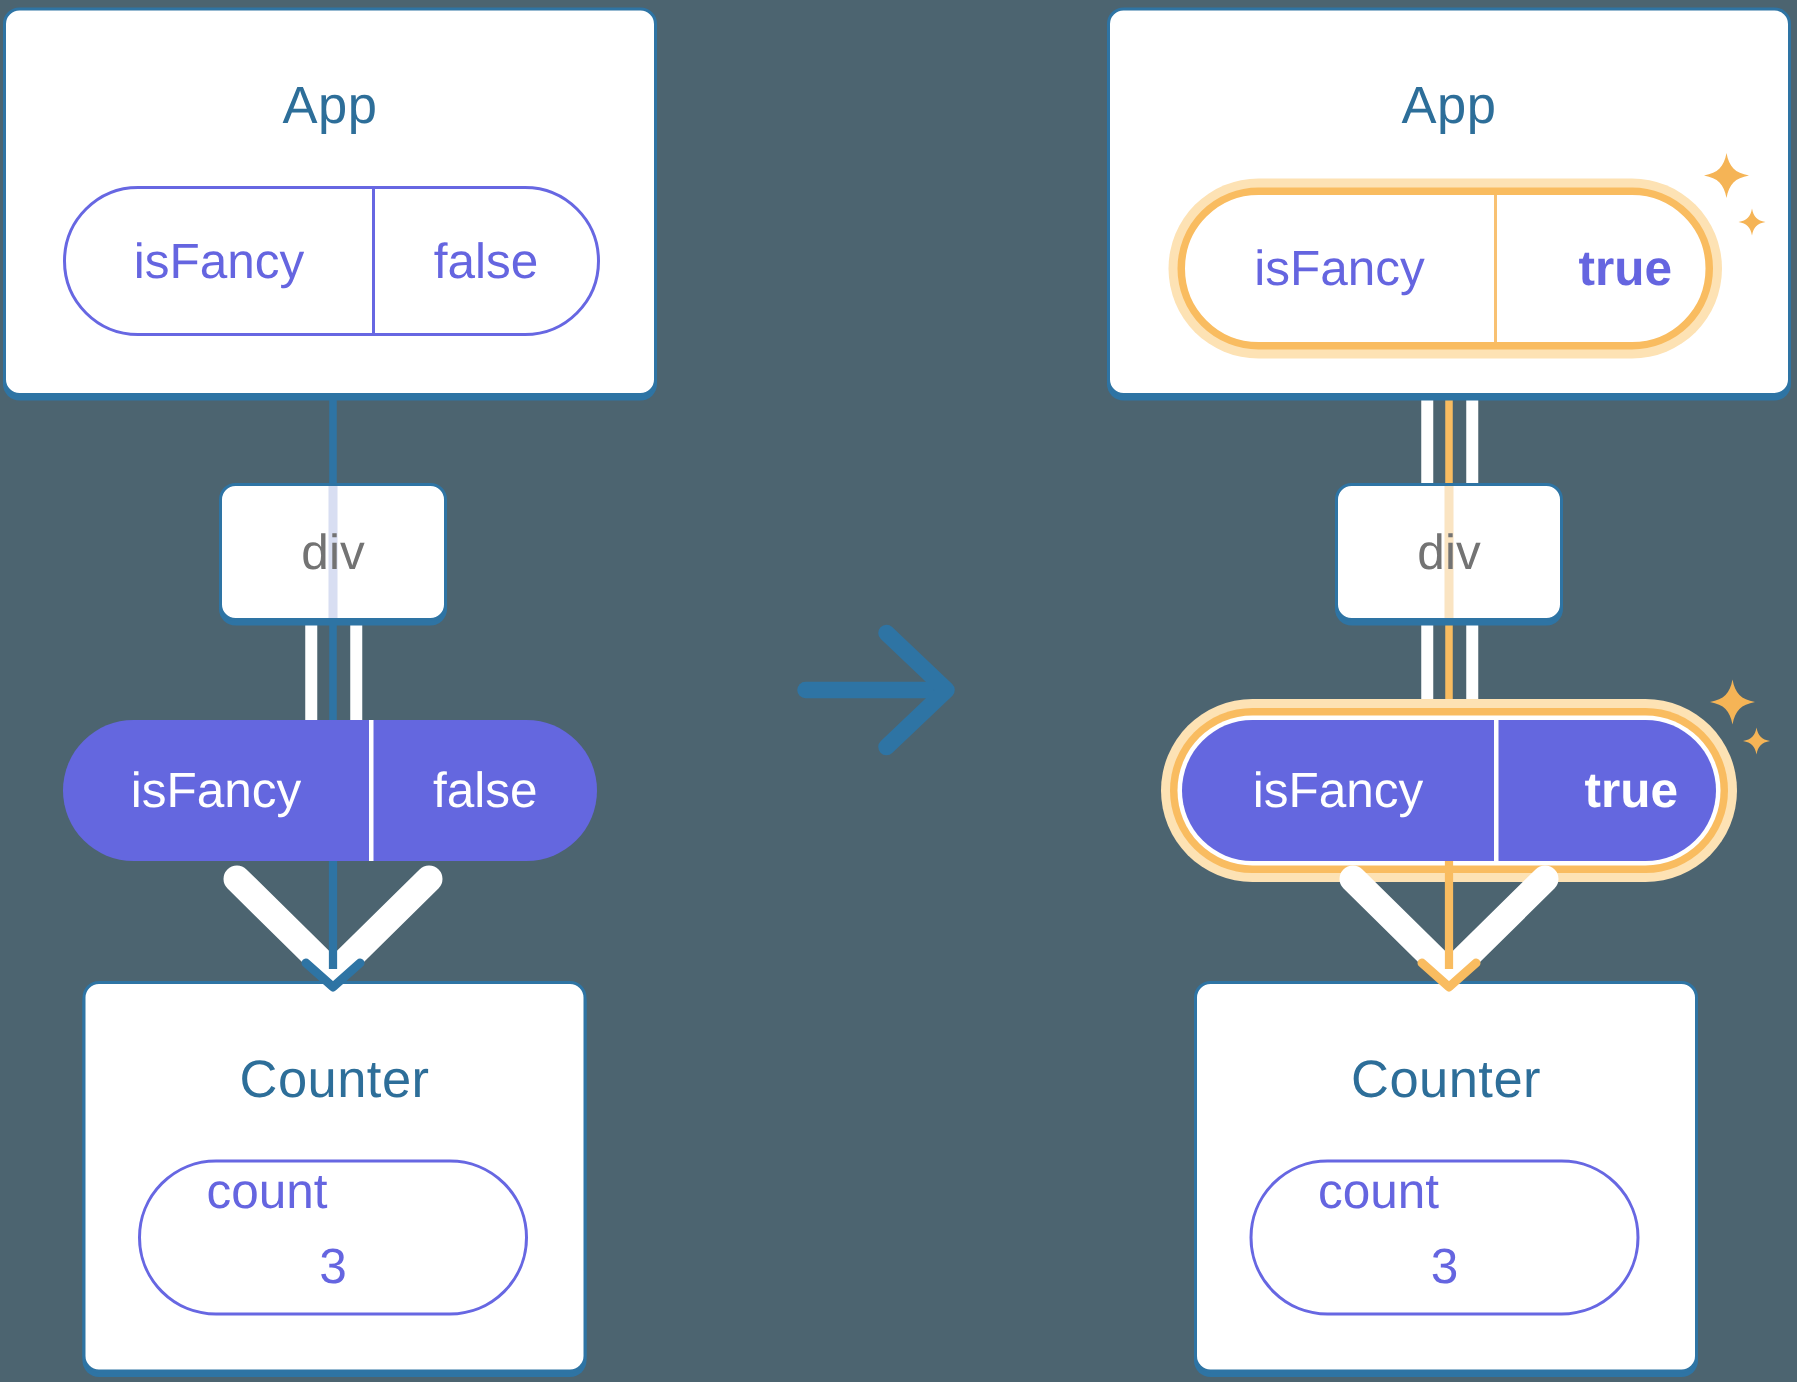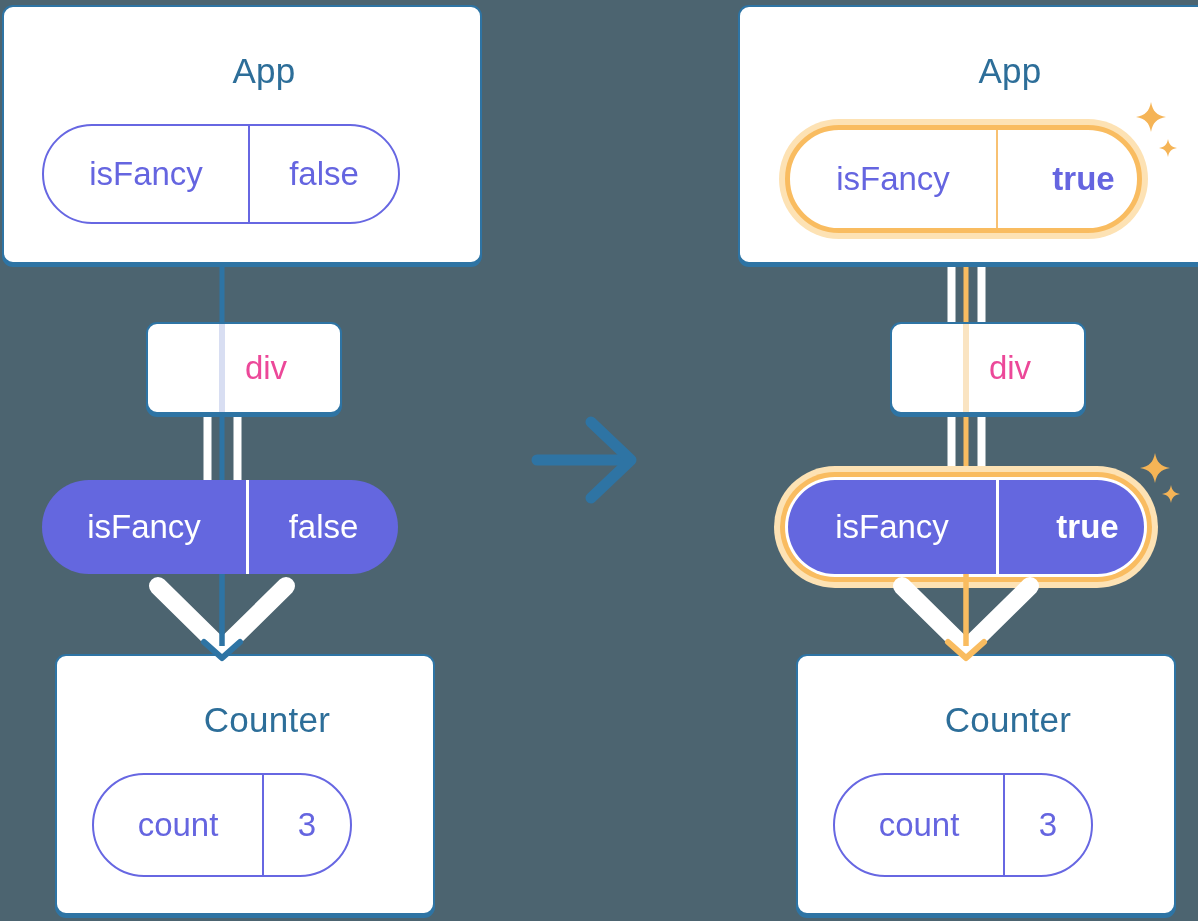--- a/index.html
+++ b/index.html
@@ -7,21 +7,21 @@
     position:relative;width:1198px;height:921px;background:#4C6470;
     overflow:hidden;font-family:"Liberation Sans",sans-serif;
   }
   .layer{position:absolute;left:0;top:0;width:1198px;height:921px;}
   .layer.behind{z-index:1;}
   .layer.front{z-index:3;pointer-events:none;}
 
   
   .card{
     position:absolute;background:#ffffff;border:2px solid #2E74A4;
-    border-radius:11px;box-shadow:0 3px 0 #2E74A4;z-index:2;box-sizing:content-box;padding-left:44px;
+    border-radius:11px;box-shadow:0 3px 0 #2E74A4;z-index:2;box-sizing:content-box;
   }
   .card-title{
     text-align:center;padding-top:45px;margin:0;font-size:35px;line-height:38px;
     font-weight:500;color:#2D6E99;letter-spacing:.3px;
   }
 
   
   .pill{
     position:absolute;display:flex;align-items:stretch;font-size:33px;
     box-sizing:content-box;overflow:hidden;justify-content:flex-end;
@@ -31,36 +31,36 @@
   .pill-solid{background:#6467DF;color:#ffffff;z-index:2;}
   .bold{font-weight:700;margin-left:32px;}
 
   .app-card-l{left:2px;top:5px;width:432px;height:255px;}
   .app-pill-l{left:38px;top:117px;width:354px;height:96px;border-radius:52px;}
   .app-pill-l .k{width:204px;}
   .app-pill-l .d{width:2px;background:#6767E2;}
   .app-pill-l .v{flex:1;}
 
   .div-card{width:148px;height:88px;display:flex;align-items:center;justify-content:center;
-    font-size:33px;color:#ec4899;padding-top:0;}
+    font-size:33px;color:#737373;padding-top:0;}
   .div-card-l{left:146px;top:322px;}
   .div-card-r{left:890px;top:322px;}
   .inner-line{position:absolute;top:0;bottom:0;left:71px;width:6px;}
   .inner-line.lavender{background:#D8DEF2;}
   .inner-line.peach{background:#FAE4C2;}
   .div-label{position:relative;}
 
   .prop-pill-l{left:42px;top:480px;width:356px;height:94px;border-radius:47px;}
   .prop-pill-l .k{width:204px;}
   .prop-pill-l .d{width:3px;background:#ffffff;}
   .prop-pill-l .v{flex:1;}
 
   .counter-card-l{left:55px;top:654px;width:332px;height:257px;}
   .counter-card-r{left:796px;top:654px;width:332px;height:257px;}
-  .counter-pill{left:35px;top:117px;width:256px;height:100px;border-radius:52px;}
+  .counter-pill{left:35px;top:117px;width:256px;height:100px;border-radius:52px;flex-direction:column;}
   .counter-pill .k{width:168px;}
   .counter-pill .d{width:2px;background:#6767E2;}
   .counter-pill .v{flex:1;}
 
   .app-card-r{left:738px;top:5px;width:452px;height:255px;}
   .app-pill-r{
     left:45px;top:118px;width:347px;height:98px;border-radius:54px;
     border:5px solid #F9BC60;box-shadow:0 0 0 6px #FDE2B4;color:#6565E0;background:#fff;
   }
   .app-pill-r .k{width:206px;}

